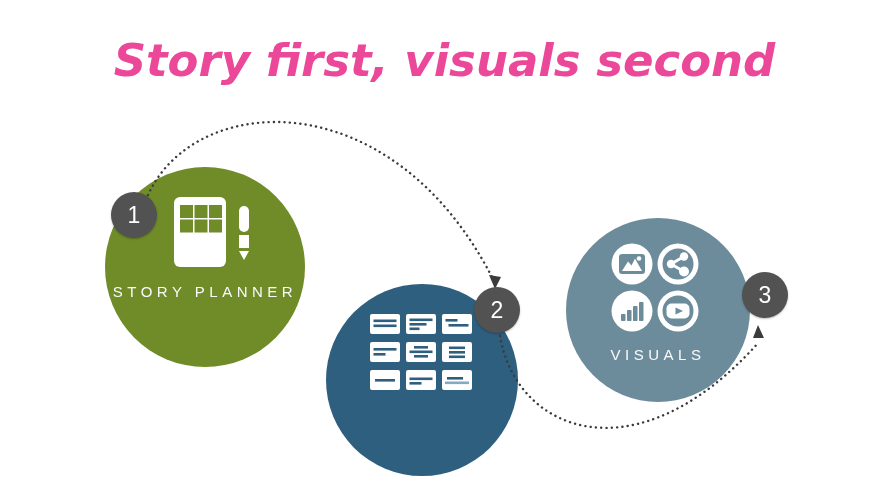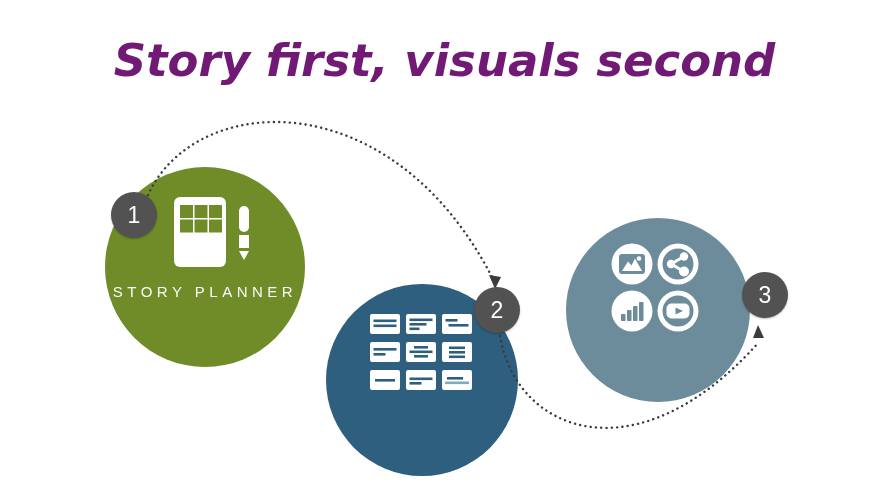--- a/index.html
+++ b/index.html
@@ -35,21 +35,21 @@
   .planner-icon{left:171px;top:194px;}
   .storyboard-icon{left:370px;top:314px;}
   .visuals-icon{left:608px;top:241px;}
   .connector-layer{position:absolute;left:0;top:0;pointer-events:none;}
 </style>
 </head>
 <body>
 
 <div class="canvas">
 
-  <div class="title" style="color: #701a75;">Story first, visuals second</div>
+  <div class="title" style="color: #ec4899;">Story first, visuals second</div>
 
   <div class="circle step1" style="background-color: rgb(111, 140, 40);"></div>
 
   <div class="circle step2" style="background-color: rgb(46, 95, 126);"></div>
 
   <div class="circle step3" style="background-color: rgb(109, 140, 155);"></div>
 
   <svg class="icon-svg planner-icon" width="90" height="76" viewBox="0 0 90 76">
     <rect x="3" y="3" width="52" height="70" rx="6" fill="#ffffff"></rect>
     <g style="fill: rgb(111, 140, 40);">
@@ -136,20 +136,21 @@
 
     <g>
       <circle cx="70" cy="70" r="20.5" fill="#ffffff"></circle>
       <circle cx="70" cy="70" r="15.5" style="fill: rgb(109, 140, 155);"></circle>
       <rect x="58.5" y="62.5" width="23" height="15" rx="5" fill="#ffffff"></rect>
       <polygon points="67.5,66.5 67.5,73.5 75,70" style="fill: rgb(109, 140, 155);"></polygon>
     </g>
   </svg>
 
   <div class="step-label label1">STORY PLANNER</div>
+  <div class="step-label label3">VISUALS</div>
 
   <svg class="connector-layer" width="889" height="500" viewBox="0 0 889 500">
     <path d="M 146 200 C 188 92, 392 76, 495 283" fill="none" stroke-width="2.4" stroke-linecap="round" stroke-dasharray="0.1 5.2" style="stroke: rgb(59, 59, 59);"></path>
     <polygon points="489,275 501,277 495,289" style="fill: rgb(59, 59, 59);"></polygon>
     <path d="M 500 336 C 516 432, 636 480, 759 342" fill="none" stroke-width="2.4" stroke-linecap="round" stroke-dasharray="0.1 5.2" style="stroke: rgb(59, 59, 59);"></path>
     <polygon points="753,338 764,338 758,325" style="fill: rgb(59, 59, 59);"></polygon>
   </svg>
 
   <div class="badge badge1" style="background-color: rgb(82, 82, 82); color: rgb(255, 255, 255);">1</div>
   <div class="badge badge2" style="background-color: rgb(82, 82, 82); color: rgb(255, 255, 255);">2</div>

